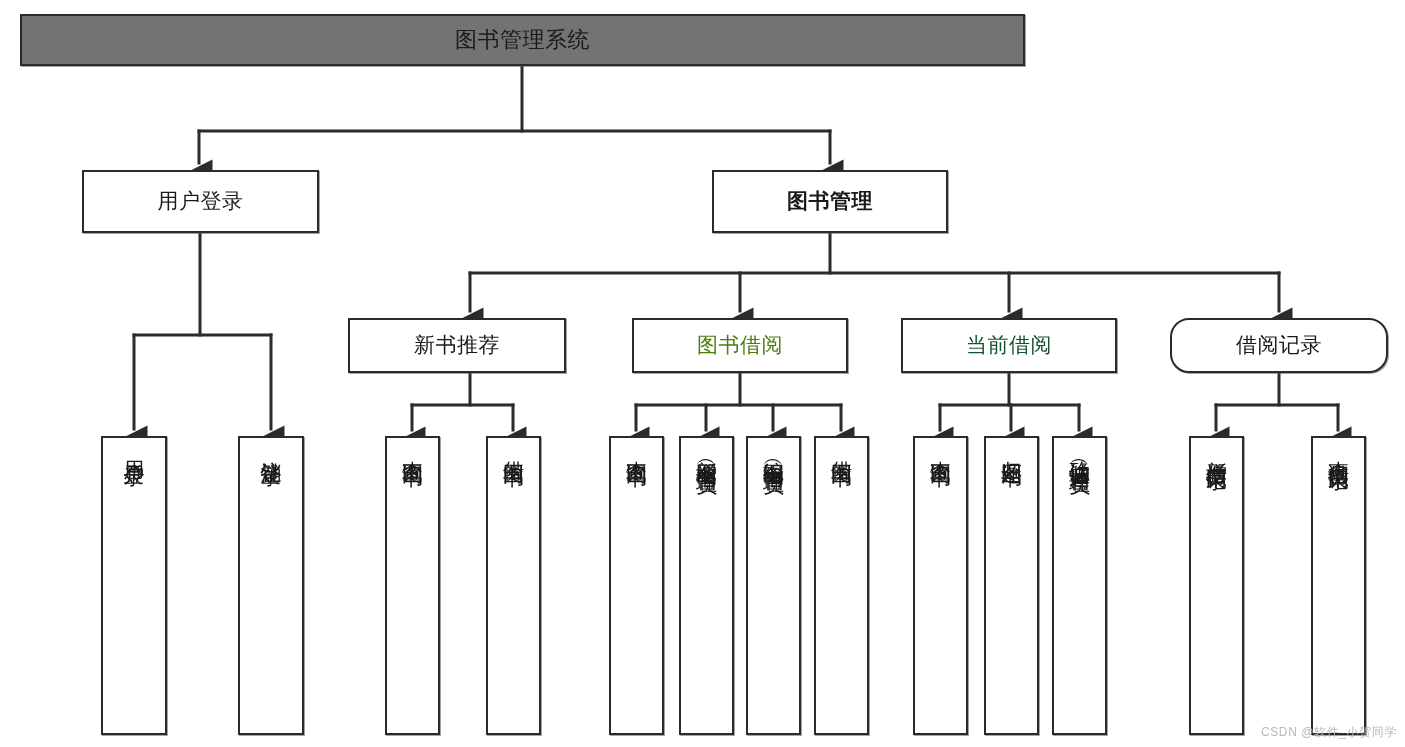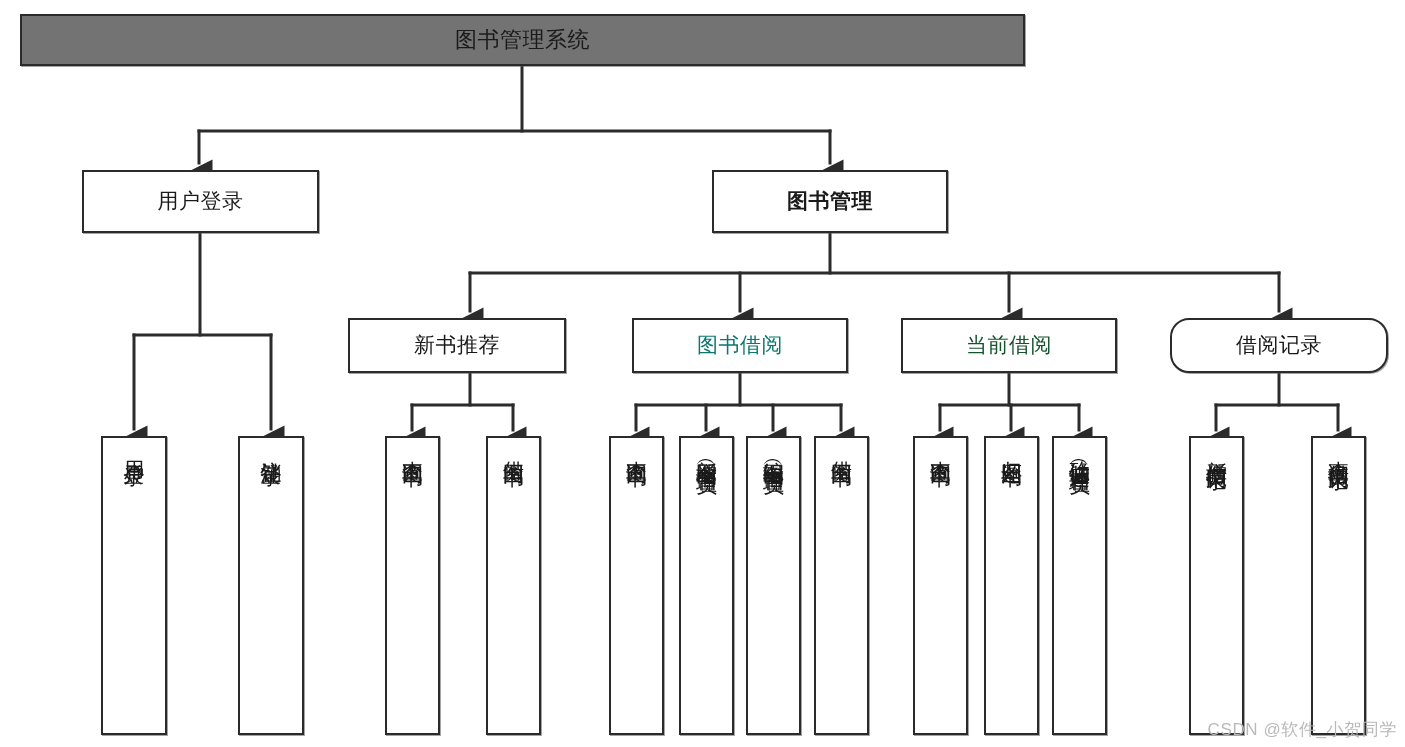--- a/index.html
+++ b/index.html
@@ -55,21 +55,21 @@
     font-size: 21px;
     line-height: 1.42;
     letter-spacing: 2px;
     white-space: nowrap;
   }
   .node.root .node-label { font-size: 22px; }
   #watermark {
     position: absolute;
     right: 8px;
     bottom: 6px;
-    font-size: 17px;
+    font-size: 12px;
     color: #b9b9b9;
     letter-spacing: 0.6px;
     white-space: nowrap;
     user-select: none;
   }
 </style>
 </head>
 <body>
 
 <div id="diagram-root">
@@ -132,21 +132,21 @@
     <span class="node-label" style="color: rgb(26, 26, 26);">用户登录</span>
   </div>
   <div class="node level2" style="left: 712px; top: 170px; width: 236px; height: 63px; border-color: rgb(43, 43, 43); background: rgb(255, 255, 255); font-weight: bold;">
     <span class="node-label" style="color: rgb(26, 26, 26);">图书管理</span>
   </div>
 
   <div class="node level3" style="left: 348px; top: 318px; width: 218px; height: 55px; border-color: rgb(43, 43, 43); background: rgb(255, 255, 255);">
     <span class="node-label" style="color: rgb(26, 26, 26);">新书推荐</span>
   </div>
   <div class="node level3" style="left: 632px; top: 318px; width: 216px; height: 55px; border-color: rgb(43, 43, 43); background: rgb(255, 255, 255);">
-    <span class="node-label" style="color: #0f766e;">图书借阅</span>
+    <span class="node-label" style="color: #4d7c0f;">图书借阅</span>
   </div>
   <div class="node level3" style="left: 901px; top: 318px; width: 216px; height: 55px; border-color: rgb(43, 43, 43); background: rgb(255, 255, 255);">
     <span class="node-label" style="color: #14532d;">当前借阅</span>
   </div>
   <div class="node level3" style="left: 1170px; top: 318px; width: 218px; height: 55px; border-color: rgb(43, 43, 43); background: rgb(255, 255, 255); border-radius: 19px;">
     <span class="node-label" style="color: rgb(26, 26, 26);">借阅记录</span>
   </div>
 
   <div class="node leaf" style="left: 101px; top: 436px; width: 66px; height: 299px; border-color: rgb(43, 43, 43); background: rgb(255, 255, 255);">
     <span class="node-label" style="color: rgb(26, 26, 26);">用户登录</span>

